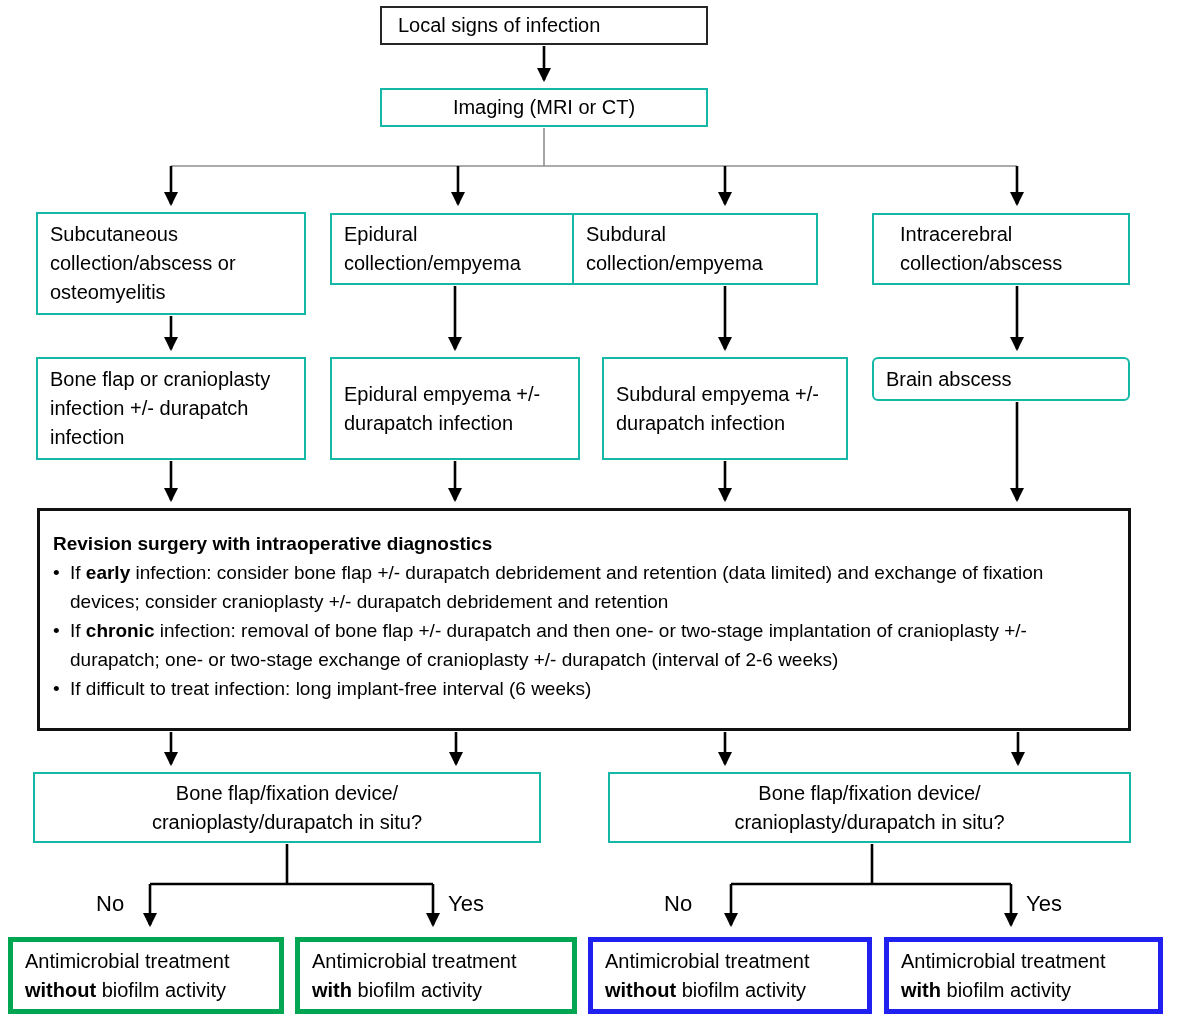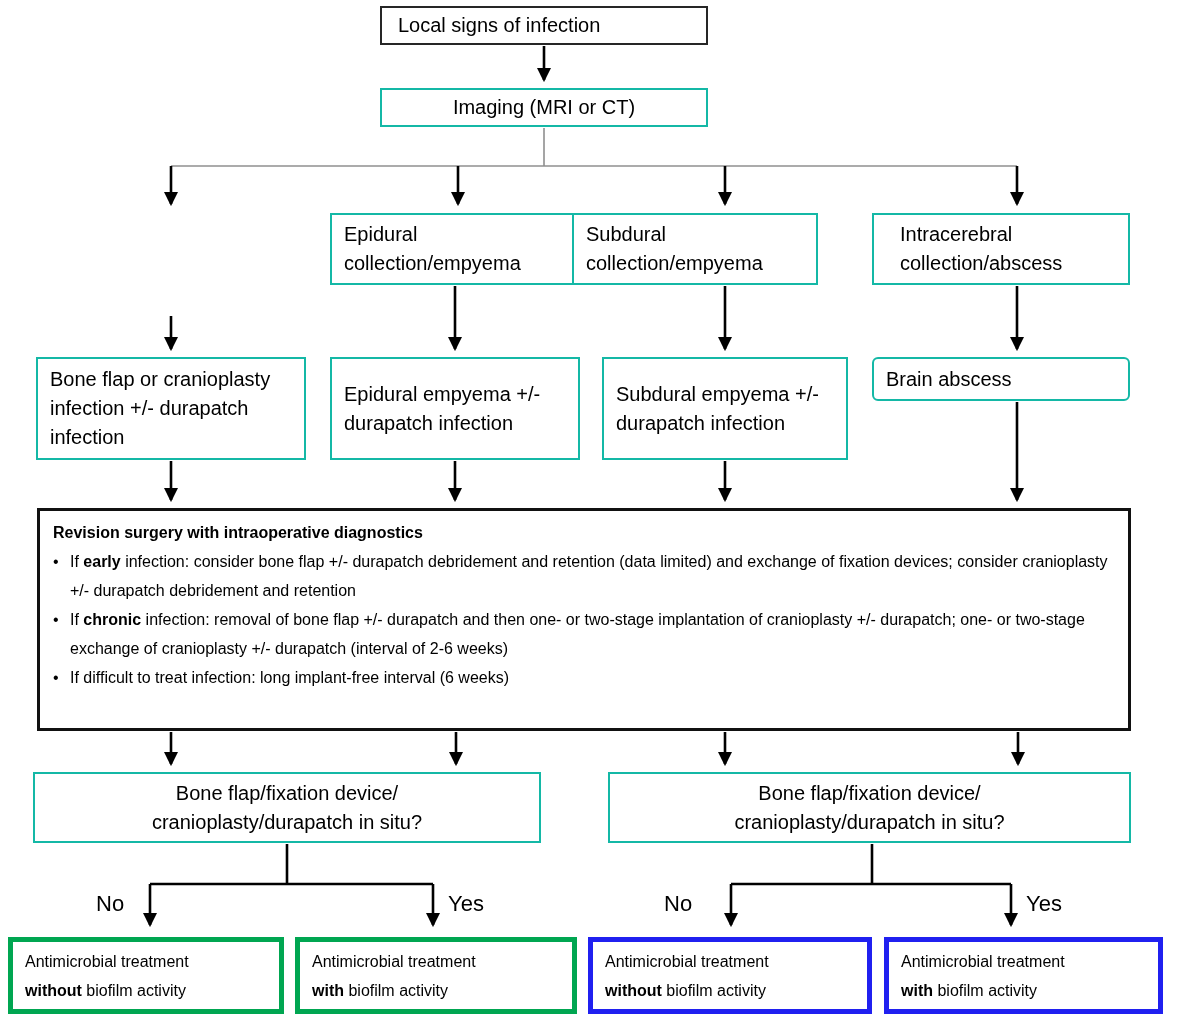--- a/index.html
+++ b/index.html
@@ -24,34 +24,34 @@
   }
   .box.dark{border:2px solid #262626;}
   .box.pad{padding:6px 12px;}
   .box.vcenter{display:flex;flex-direction:column;justify-content:center;}
   .box.hcenter{text-align:center;}
   .big-box{
     position:absolute;
     box-sizing:border-box;
     background:#ffffff;
     border:3px solid #111111;
-    font-size:16px;
+    font-size:19px;
     line-height:29px;
-    padding:7px 13px;
+    padding:18px 13px;
   }
   .big-box .title{font-weight:bold;}
   .bullet{position:relative;padding-left:17px;}
   .bullet .marker{position:absolute;left:0;top:0;}
   .b{font-weight:bold;}
   .outcome{
     position:absolute;
     box-sizing:border-box;
     background:#ffffff;
     border:5px solid #000;
-    font-size:16px;
+    font-size:20px;
     line-height:29px;
     display:flex;flex-direction:column;justify-content:center;
     padding-left:12px;
   }
   .branch-label{
     position:absolute;
     font-size:22px;
     line-height:24px;
   }
 </style>
@@ -104,20 +104,23 @@
   </svg>
 
   <div class="box dark" style="left:380px;top:6px;width:328px;height:39px;padding-left:16px;display:flex;align-items:center;">
     <span>Local signs of infection</span>
   </div>
 
   <div class="box hcenter" style="left:380px;top:88px;width:328px;height:39px;display:flex;align-items:center;justify-content:center;">
     <span>Imaging (MRI or CT)</span>
   </div>
 
+  <div class="box pad vcenter" style="left:36px;top:212px;width:270px;height:103px;">
+    <span>Subcutaneous collection/abscess or osteomyelitis</span>
+  </div>
   <div class="box pad vcenter" style="left:330px;top:213px;width:250px;height:72px;">
     <span>Epidural collection/empyema</span>
   </div>
   <div class="box pad vcenter" style="left:572px;top:213px;width:246px;height:72px;">
     <span>Subdural collection/empyema</span>
   </div>
   <div class="box pad vcenter" style="left:872px;top:213px;width:258px;height:72px;padding-left:26px;">
     <span>Intracerebral collection/abscess</span>
   </div>
 

